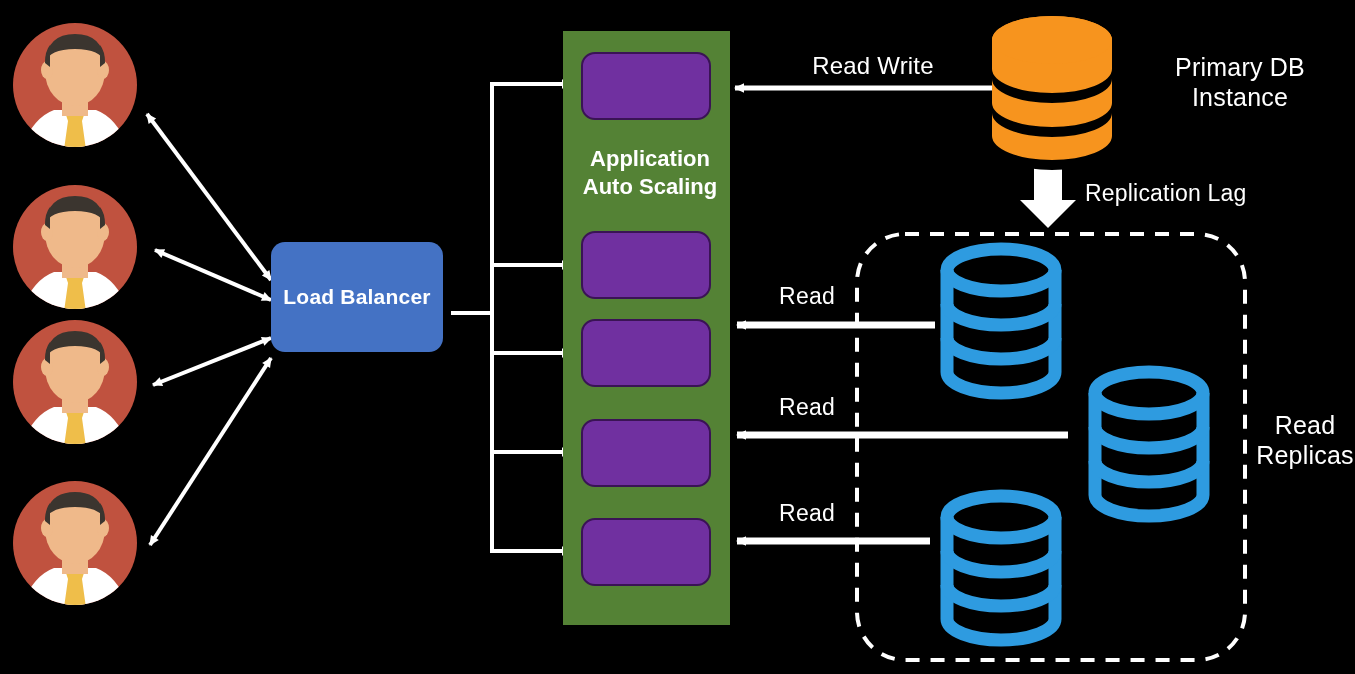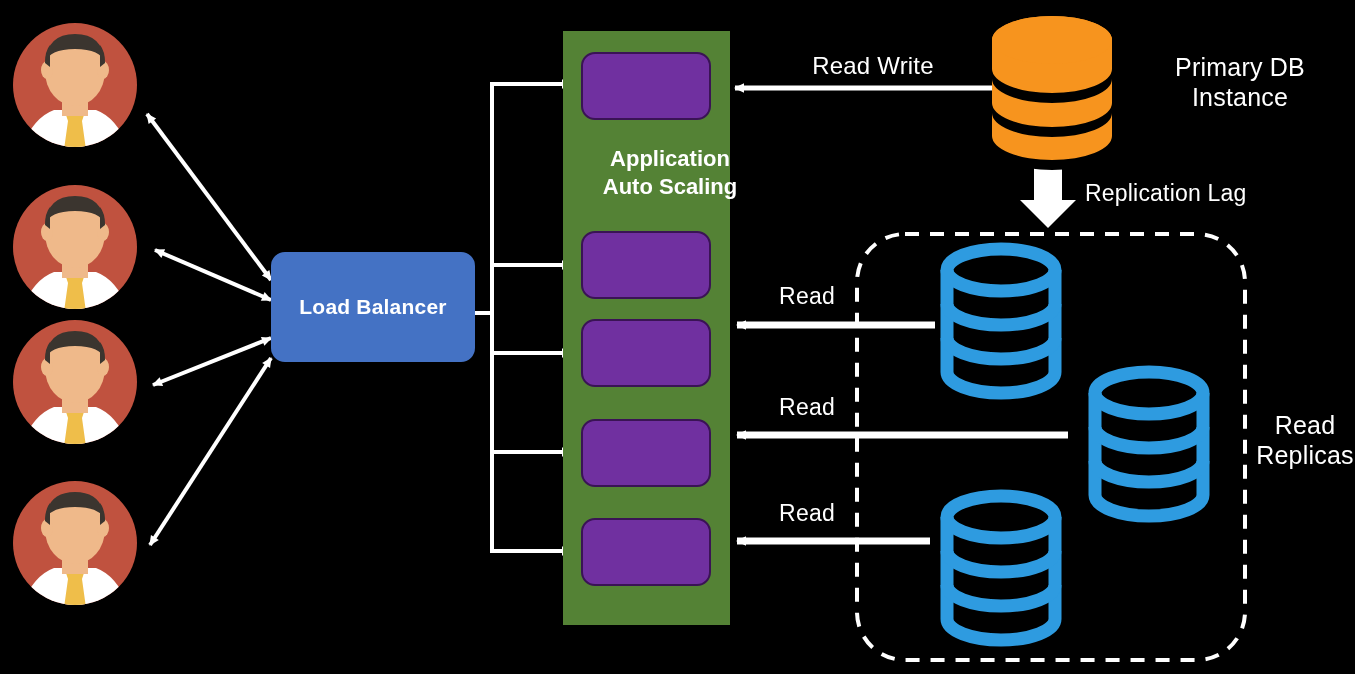--- a/index.html
+++ b/index.html
@@ -204,29 +204,29 @@
         <ellipse cx="75" cy="529" rx="30" ry="35" fill="#EFB98A"></ellipse>
         <ellipse cx="47" cy="528" rx="6" ry="9" fill="#EFB98A"></ellipse>
         <ellipse cx="103" cy="528" rx="6" ry="9" fill="#EFB98A"></ellipse>
         <path d="M45,521 q2,-29 30,-29 q28,0 30,29 q-4,-14 -30,-14 q-26,0 -30,14 z" fill="#3B352F"></path>
         <path d="M45,521 q0,-12 5,-18 l0,22 z" fill="#3B352F"></path>
         <path d="M105,521 q0,-12 -5,-18 l0,22 z" fill="#3B352F"></path>
       </g>
     </g>
   </svg>
 
-  <div class="lbbox" style="left:271px; top:252px; width:204px; height:110px;">
+  <div class="lbbox" style="left:271px; top:242px; width:172px; height:110px;">
     <span>Load Balancer</span>
   </div>
 
   <div class="greenpanel" style="left:563px; top:31px; width:167px; height:594px;"></div>
 
   <div class="appbox" style="left:581px; top:52px; width:130px; height:68px;"></div>
 
-  <div class="asg-label" style="left:563px; top:145px; width:174px;padding-left:20px;">Application
+  <div class="asg-label" style="left:563px; top:145px; width:174px;">Application
 Auto Scaling</div>
 
   <div class="appbox" style="left:581px; top:231px; width:130px; height:68px;"></div>
   <div class="appbox" style="left:581px; top:319px; width:130px; height:68px;"></div>
   <div class="appbox" style="left:581px; top:419px; width:130px; height:68px;"></div>
   <div class="appbox" style="left:581px; top:518px; width:130px; height:68px;"></div>
 
   <div class="lbl" style="left:745px; top:52px; width:256px; font-size:24px;">Read Write</div>
 
   <div class="lbl" style="left:1135px; top:52px; width:210px; font-size:25px;">Primary DB

